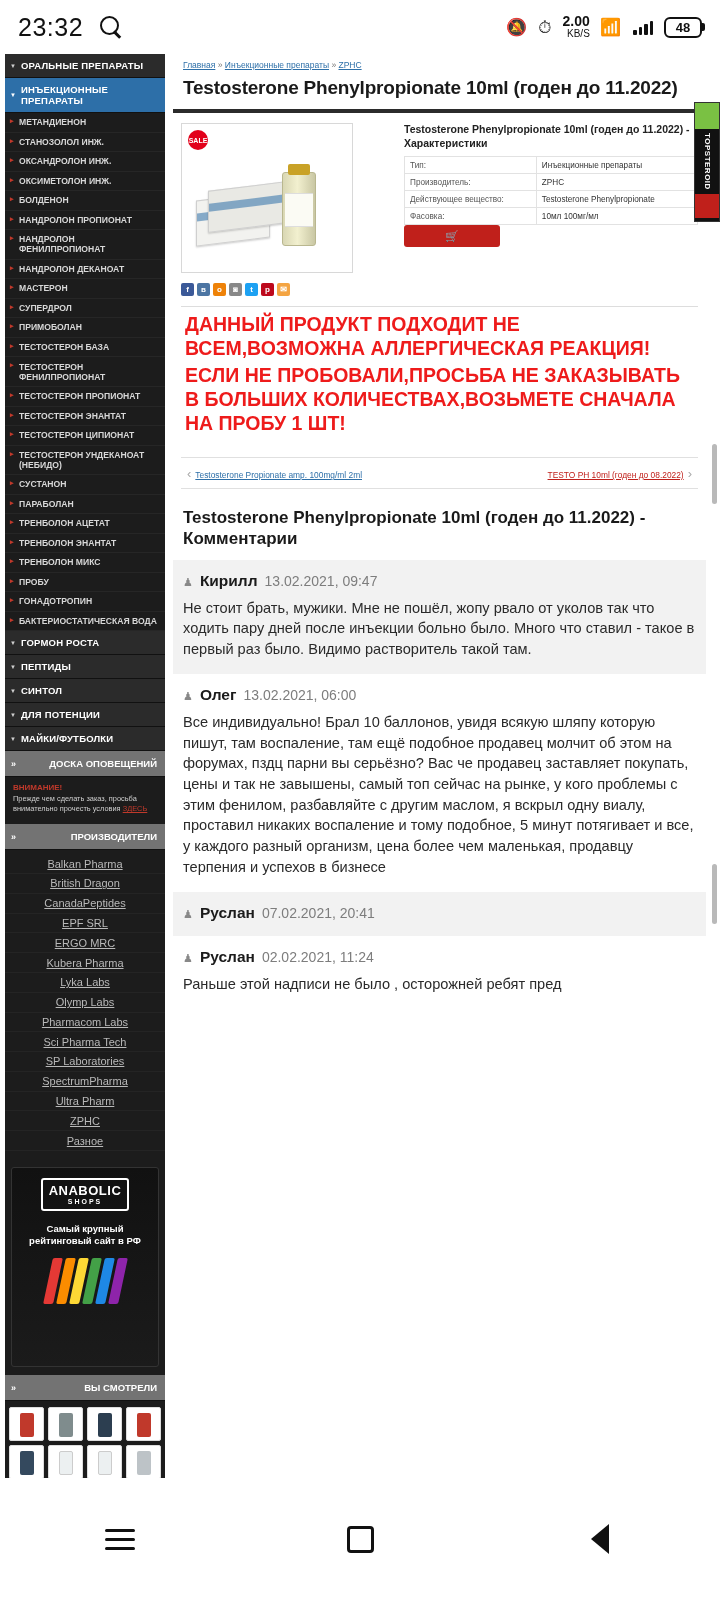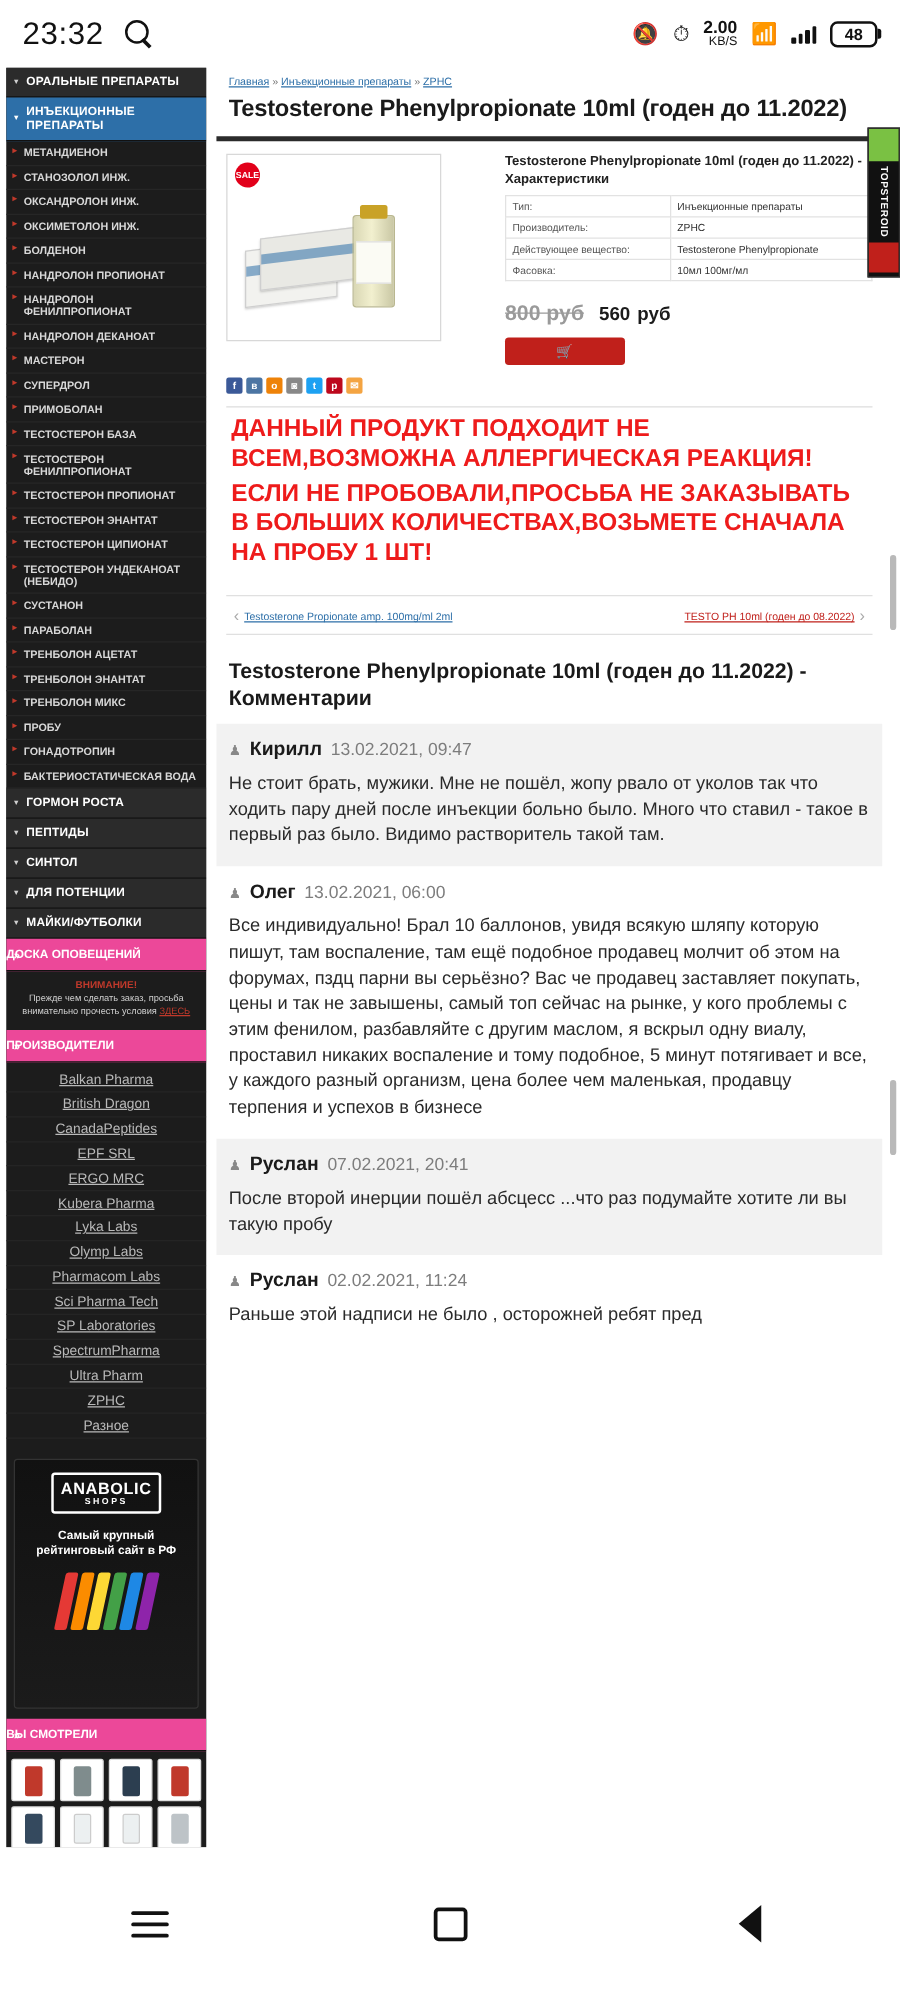--- a/index.html
+++ b/index.html
@@ -70,28 +70,28 @@
   }
   .cat.active::before { color: #fff; }
   .sub {
     color: #d8d8d8; font-size: 8.6px; font-weight: 700; padding: 4.2px 6px 4.2px 14px;
     position: relative; border-bottom: 1px solid #262626; line-height: 1.18;
   }
   .sub::before {
     content: "▸"; position: absolute; left: 5px; top: 4px; color: #c0392b; font-size: 7px;
   }
   .blockhead {
-    background: #ec4899; color: #fff; font-size: 9.5px; font-weight: 700;
-    padding: 7px 8px 7px 0; position: relative; border-bottom: 1px solid #111;
+    background: #737373; color: #fff; font-size: 9.5px; font-weight: 700;
+    padding: 7px 8px 7px 0; position: relative; border-bottom: 1px solid #111; text-align: right;
   }
   .blockhead::before {
     content: "»"; position: absolute; left: 6px; top: 50%; transform: translateY(-50%);
     font-size: 9px; color: #fff;
   }
-  .notice { padding: 6px 8px 10px; text-align: center; }
+  .notice { padding: 6px 8px 10px; text-align: left; }
   .notice .t { color: #c0392b; font-size: 8px; font-weight: 700; }
   .notice .b { color: #cfcfcf; font-size: 7.4px; line-height: 1.35; margin-top: 2px; }
   .notice .b a { color: #c0392b; text-decoration: underline; }
   .brands { padding: 4px 0 8px; text-align: center; }
   .brands a {
     display: block; color: #b9b9b9; font-size: 11px; padding: 3.4px 0;
     text-decoration: underline; border-bottom: 1px solid #242424;
   }
   .banner {
     margin: 8px 6px; height: 200px; border-radius: 3px;
@@ -426,27 +426,20 @@
           <tr>
             <td class="k">Действующее вещество:</td>
             <td>Testosterone Phenylpropionate</td>
           </tr>
           <tr>
             <td class="k">Фасовка:</td>
             <td>10мл 100мг/мл</td>
           </tr>
         </tbody>
           </table>
-        <div class="prices">
-          <div class="old">800  руб</div>
-          <div class="new">
-            <span>560</span>
-            <span>руб</span>
-          </div>
-        </div>
         <div class="buy">
           <span class="cart">🛒</span>
         </div>
       </div>
     </div>
 
     <div class="share">
       <i style="background:#3b5998">f</i>
       <i style="background:#4c75a3">в</i>
       <i style="background:#ee8208">o</i>
@@ -494,21 +487,20 @@
         </div>
         <div class="bd">Все индивидуально! Брал 10 баллонов, увидя всякую шляпу которую пишут, там воспаление, там ещё подобное продавец молчит об этом на форумах, пздц парни вы серьёзно? Вас че продавец заставляет покупать, цены и так не завышены, самый топ сейчас на рынке, у кого проблемы с этим фенилом, разбавляйте с другим маслом, я вскрыл одну виалу, проставил никаких воспаление и тому подобное, 5 минут потягивает и все, у каждого разный организм, цена более чем маленькая, продавцу терпения и успехов в бизнесе</div>
       </div>
 
       <div class="cmt alt">
         <div class="hd">
           <span class="av">♟</span>
           <span class="nm">Руслан</span>
           <span class="dt">07.02.2021, 20:41</span>
         </div>
-        <div class="bd">После второй инерции пошёл абсцесс ...что раз подумайте хотите ли вы такую пробу</div>
       </div>
 
       <div class="cmt">
         <div class="hd">
           <span class="av">♟</span>
           <span class="nm">Руслан</span>
           <span class="dt">02.02.2021, 11:24</span>
         </div>
         <div class="bd">Раньше этой надписи не было , осторожней ребят пред</div>
       </div>

